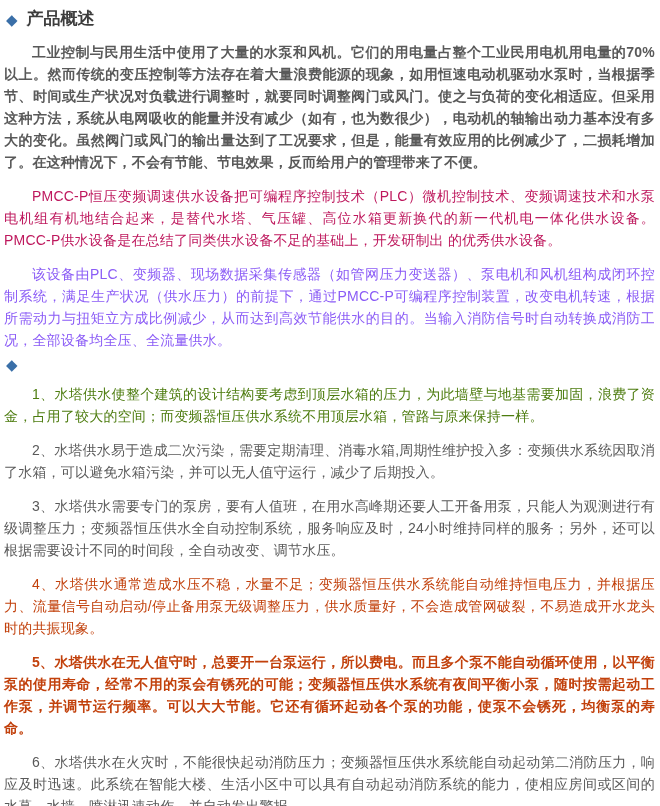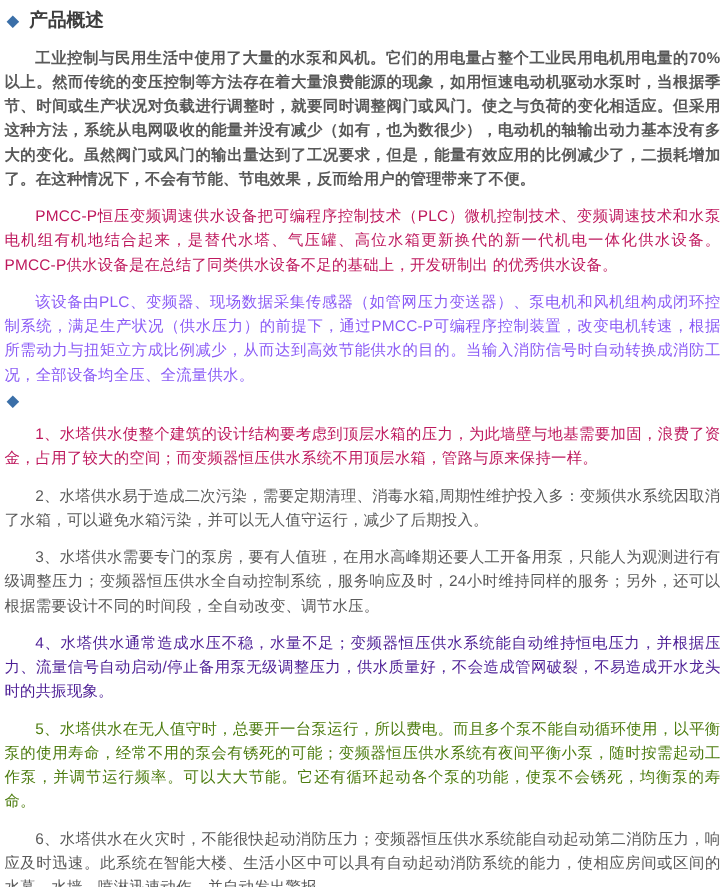--- a/index.html
+++ b/index.html
@@ -61,21 +61,21 @@
     </div>
     <p class="para" style="color: rgb(89, 89, 89); font-weight: bold;">工业控制与民用生活中使用了大量的水泵和风机。它们的用电量占整个工业民用电机用电量的70%以上。然而传统的变压控制等方法存在着大量浪费能源的现象，如用恒速电动机驱动水泵时，当根据季节、时间或生产状况对负载进行调整时，就要同时调整阀门或风门。使之与负荷的变化相适应。但采用这种方法，系统从电网吸收的能量并没有减少（如有，也为数很少），电动机的轴输出动力基本没有多大的变化。虽然阀门或风门的输出量达到了工况要求，但是，能量有效应用的比例减少了，二损耗增加了。在这种情况下，不会有节能、节电效果，反而给用户的管理带来了不便。</p>
     <p class="para" style="color: #be185d;">PMCC-P恒压变频调速供水设备把可编程序控制技术（PLC）微机控制技术、变频调速技术和水泵电机组有机地结合起来，是替代水塔、气压罐、高位水箱更新换代的新一代机电一体化供水设备。PMCC-P供水设备是在总结了同类供水设备不足的基础上，开发研制出 的优秀供水设备。</p>
     <p class="para" style="color: #8b5cf6;">该设备由PLC、变频器、现场数据采集传感器（如管网压力变送器）、泵电机和风机组构成闭环控制系统，满足生产状况（供水压力）的前提下，通过PMCC-P可编程序控制装置，改变电机转速，根据所需动力与扭矩立方成比例减少，从而达到高效节能供水的目的。当输入消防信号时自动转换成消防工况，全部设备均全压、全流量供水。</p>
   </div>
 
   <div class="section">
     <div class="section-heading" style="color: rgb(61, 61, 61);">
       <span class="diamond" style="color: rgb(58, 111, 168);">◆</span>
     </div>
-    <p class="para" style="color: #be185d;">1、水塔供水使整个建筑的设计结构要考虑到顶层水箱的压力，为此墙壁与地基需要加固，浪费了资金，占用了较大的空间；而变频器恒压供水系统不用顶层水箱，管路与原来保持一样。</p>
+    <p class="para" style="color: #4d7c0f;">1、水塔供水使整个建筑的设计结构要考虑到顶层水箱的压力，为此墙壁与地基需要加固，浪费了资金，占用了较大的空间；而变频器恒压供水系统不用顶层水箱，管路与原来保持一样。</p>
     <p class="para" style="color: rgb(89, 89, 89);">2、水塔供水易于造成二次污染，需要定期清理、消毒水箱,周期性维护投入多：变频供水系统因取消了水箱，可以避免水箱污染，并可以无人值守运行，减少了后期投入。</p>
     <p class="para" style="color: rgb(89, 89, 89);">3、水塔供水需要专门的泵房，要有人值班，在用水高峰期还要人工开备用泵，只能人为观测进行有级调整压力；变频器恒压供水全自动控制系统，服务响应及时，24小时维持同样的服务；另外，还可以根据需要设计不同的时间段，全自动改变、调节水压。</p>
-    <p class="para" style="color: #4c1d95;">4、水塔供水通常造成水压不稳，水量不足；变频器恒压供水系统能自动维持恒电压力，并根据压力、流量信号自动启动/停止备用泵无级调整压力，供水质量好，不会造成管网破裂，不易造成开水龙头时的共振现象。</p>
-    <p class="para" style="color: #4d7c0f;">5、水塔供水在无人值守时，总要开一台泵运行，所以费电。而且多个泵不能自动循环使用，以平衡泵的使用寿命，经常不用的泵会有锈死的可能；变频器恒压供水系统有夜间平衡小泵，随时按需起动工作泵，并调节运行频率。可以大大节能。它还有循环起动各个泵的功能，使泵不会锈死，均衡泵的寿命。</p>
+    <p class="para" style="color: #c2410c;">4、水塔供水通常造成水压不稳，水量不足；变频器恒压供水系统能自动维持恒电压力，并根据压力、流量信号自动启动/停止备用泵无级调整压力，供水质量好，不会造成管网破裂，不易造成开水龙头时的共振现象。</p>
+    <p class="para" style="color: #c2410c; font-weight: bold;">5、水塔供水在无人值守时，总要开一台泵运行，所以费电。而且多个泵不能自动循环使用，以平衡泵的使用寿命，经常不用的泵会有锈死的可能；变频器恒压供水系统有夜间平衡小泵，随时按需起动工作泵，并调节运行频率。可以大大节能。它还有循环起动各个泵的功能，使泵不会锈死，均衡泵的寿命。</p>
     <p class="para" style="color: rgb(89, 89, 89);">6、水塔供水在火灾时，不能很快起动消防压力；变频器恒压供水系统能自动起动第二消防压力，响应及时迅速。此系统在智能大楼、生活小区中可以具有自动起动消防系统的能力，使相应房间或区间的水幕、水墙、喷淋迅速动作，并自动发出警报。</p>
   </div>
 
 </div>
 
 </body></html>

